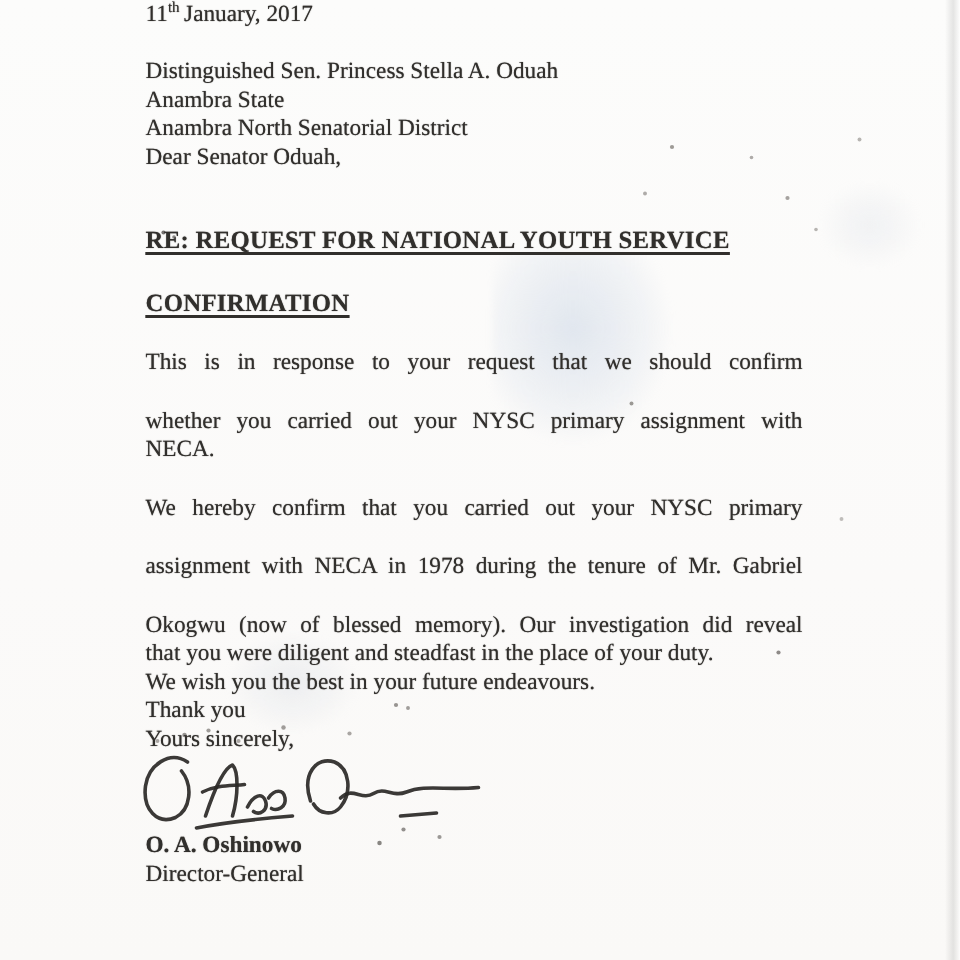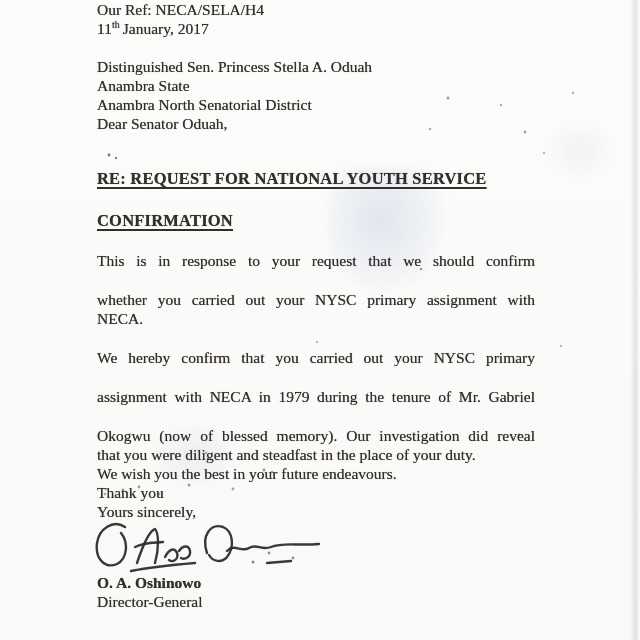--- a/index.html
+++ b/index.html
@@ -93,21 +93,20 @@
 
 <div class="page">
   <div class="stain-1"></div>
   <div class="stain-2"></div>
   <div class="stain-3"></div>
   <div class="specks"></div>
   <div class="edge-right"></div>
 
   <div class="doc">
 
-    <p class="ref">Our Ref: NECA/SELA/H4</p>
 
     <p class="date-line"><span>11</span><sup>th</sup><span>January, 2017</span></p>
 
     <div class="addr">
       <div>Distinguished Sen. Princess Stella A. Oduah</div>
       <div>Anambra State</div>
       <div>Anambra North Senatorial District</div>
     </div>
 
     <p class="salutation">Dear Senator Oduah,</p>
@@ -118,21 +117,21 @@
     </div>
 
     <div class="para p1">
       <div class="jl">This is in response to your request that we should confirm</div>
       <div class="jl">whether you carried out your NYSC primary assignment with</div>
       <div>NECA.</div>
     </div>
 
     <div class="para p2">
       <div class="jl">We hereby confirm that you carried out your NYSC primary</div>
-      <div class="jl">assignment with NECA in 1979 during the tenure of Mr. Gabriel</div>
+      <div class="jl">assignment with NECA in 1978 during the tenure of Mr. Gabriel</div>
       <div class="jl">Okogwu (now of blessed memory). Our investigation did reveal</div>
       <div>that you were diligent and steadfast in the place of your duty.</div>
     </div>
 
     <p class="para p3">We wish you the best in your future endeavours.</p>
 
     <p class="para p4">Thank you</p>
 
     <p class="closing">Yours sincerely,</p>
 

